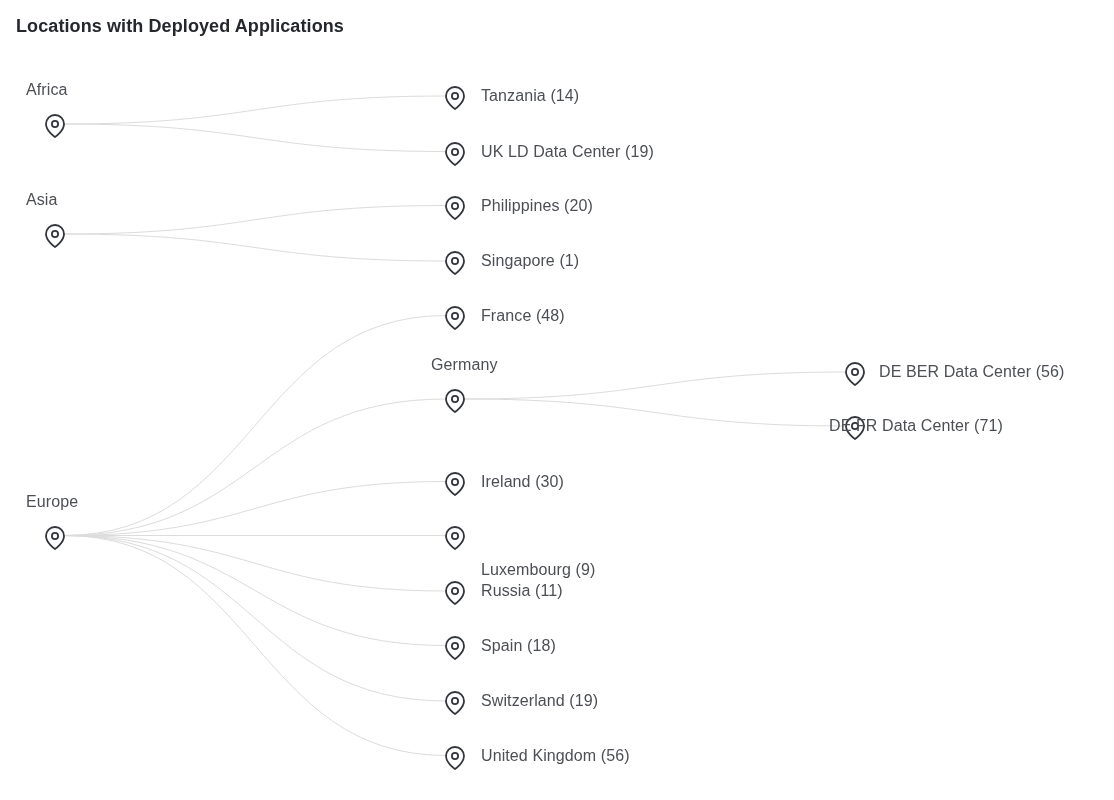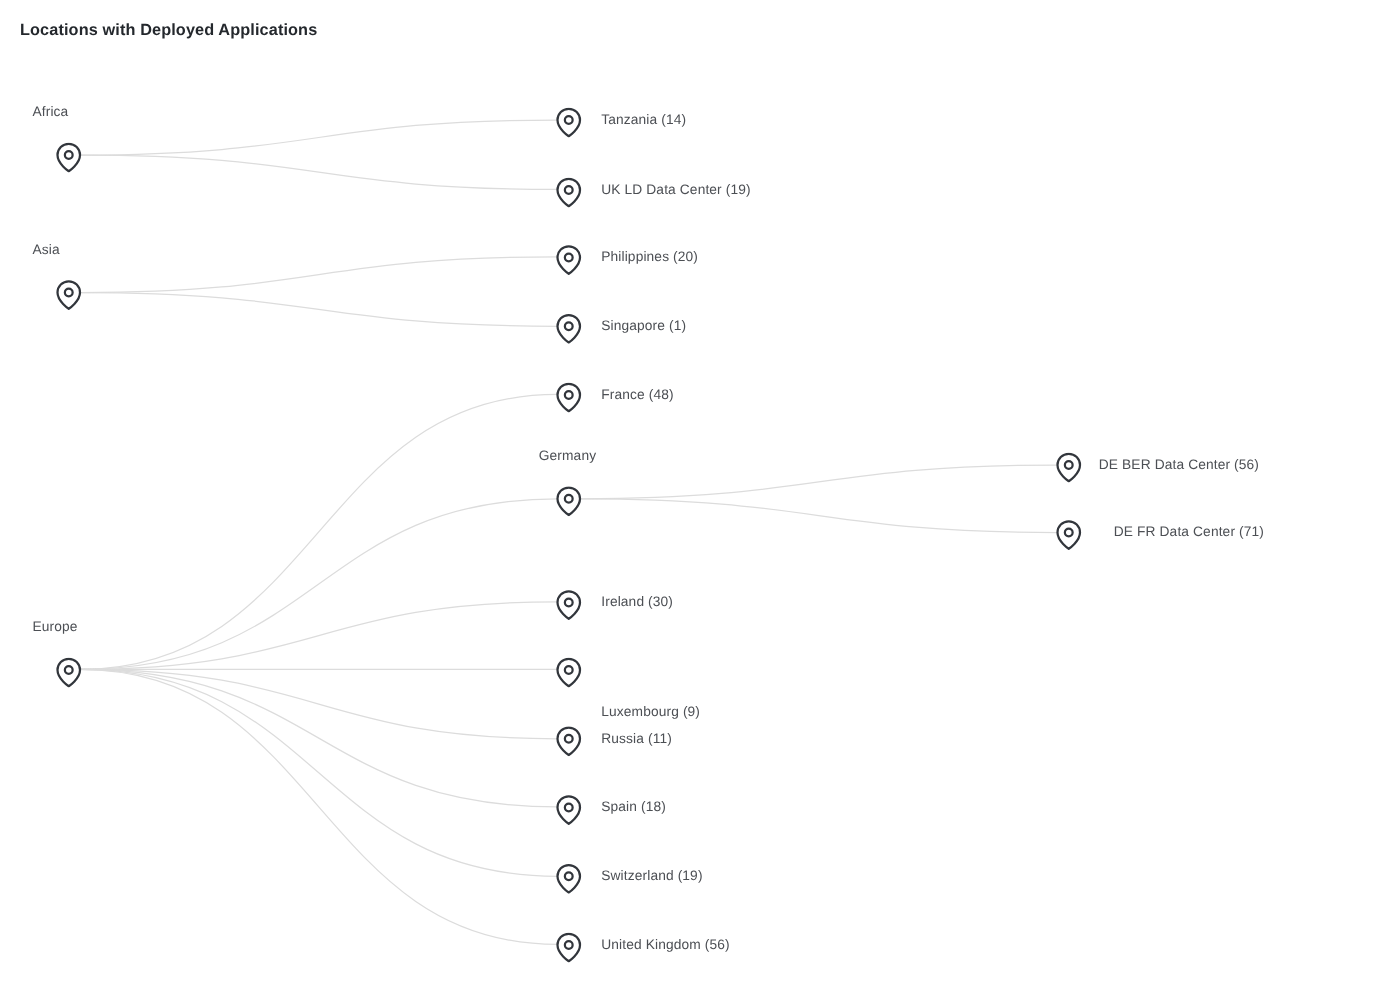--- a/index.html
+++ b/index.html
@@ -12,21 +12,21 @@
     position: relative;
     width: 1114px;
     height: 800px;
     background: #ffffff;
     overflow: hidden;
   }
   .chart-title {
     position: absolute;
     left: 16px;
     top: 16px;
-    font-size: 13px;
+    font-size: 18px;
     font-weight: 700;
     color: #24282d;
     letter-spacing: 0.1px;
     white-space: nowrap;
   }
   #links {
     position: absolute;
     left: 0;
     top: 0;
     pointer-events: none;
@@ -48,21 +48,21 @@
     height: 24px;
     stroke: #32363c;
     fill: none;
     stroke-width: 1.8;
     stroke-linecap: round;
     stroke-linejoin: round;
   }
   .node-label {
     position: absolute;
     transform: translateY(-50%);
-    font-size: 11px;
+    font-size: 16px;
     line-height: 14px;
     color: #4c4f54;
     white-space: nowrap;
     letter-spacing: 0.1px;
   }
 </style>
 </head>
 <body>
 
 <div class="canvas">
@@ -194,16 +194,16 @@
       <circle cx="12" cy="10" r="3.1"></circle>
     </svg>
   </div>
 <span class="node-label" style="left: 879px; top: 372px; color: rgb(76, 79, 84);">DE BER Data Center (56)</span>
   <div class="node" style="left: 843px; top: 416px;">
     <svg viewBox="0 0 24 24" style="stroke: rgb(50, 54, 60);">
       <path d="M21 10c0 7-9 13-9 13s-9-6-9-13a9 9 0 0 1 18 0z"></path>
       <circle cx="12" cy="10" r="3.1"></circle>
     </svg>
   </div>
-<span class="node-label" style="left: 891px; top: 426px; color: rgb(76, 79, 84);">DE FR Data Center (71)</span>
+<span class="node-label" style="left: 829px; top: 426px; color: rgb(76, 79, 84);">DE FR Data Center (71)</span>
     </div>
   <div class="chart-title" style="color: rgb(36, 40, 45);">Locations with Deployed Applications</div>
 </div>
 
 </body></html>

